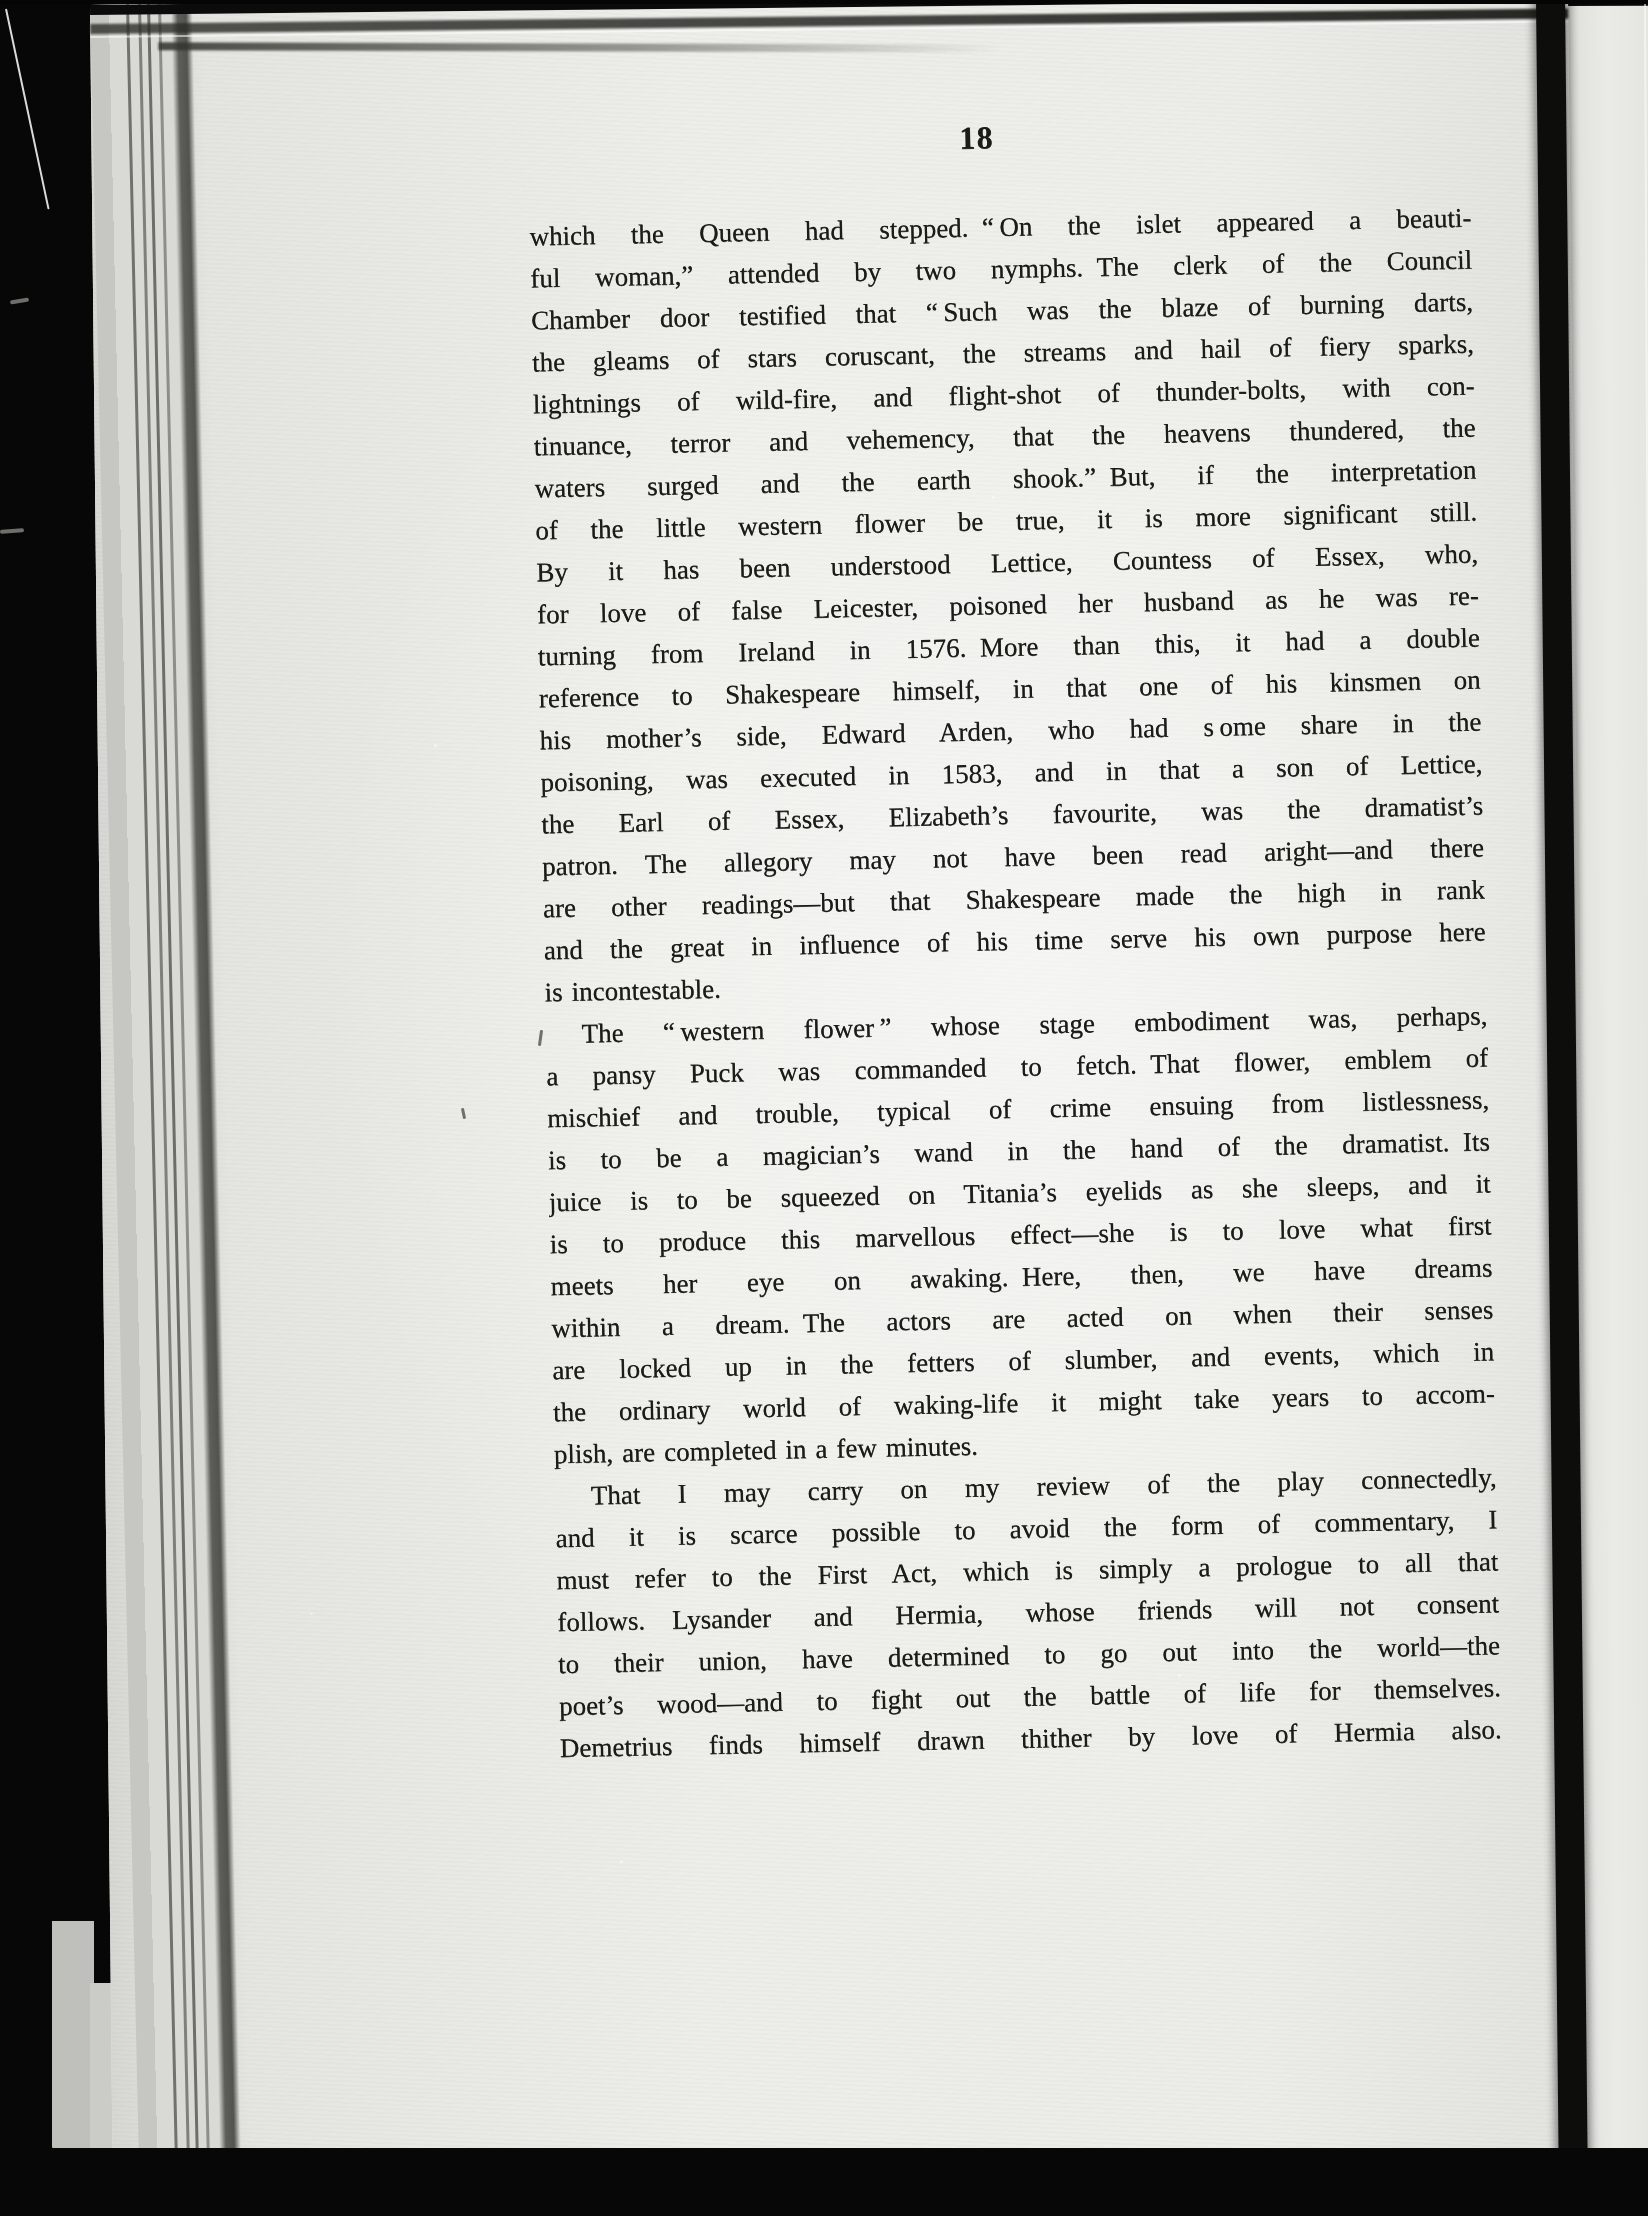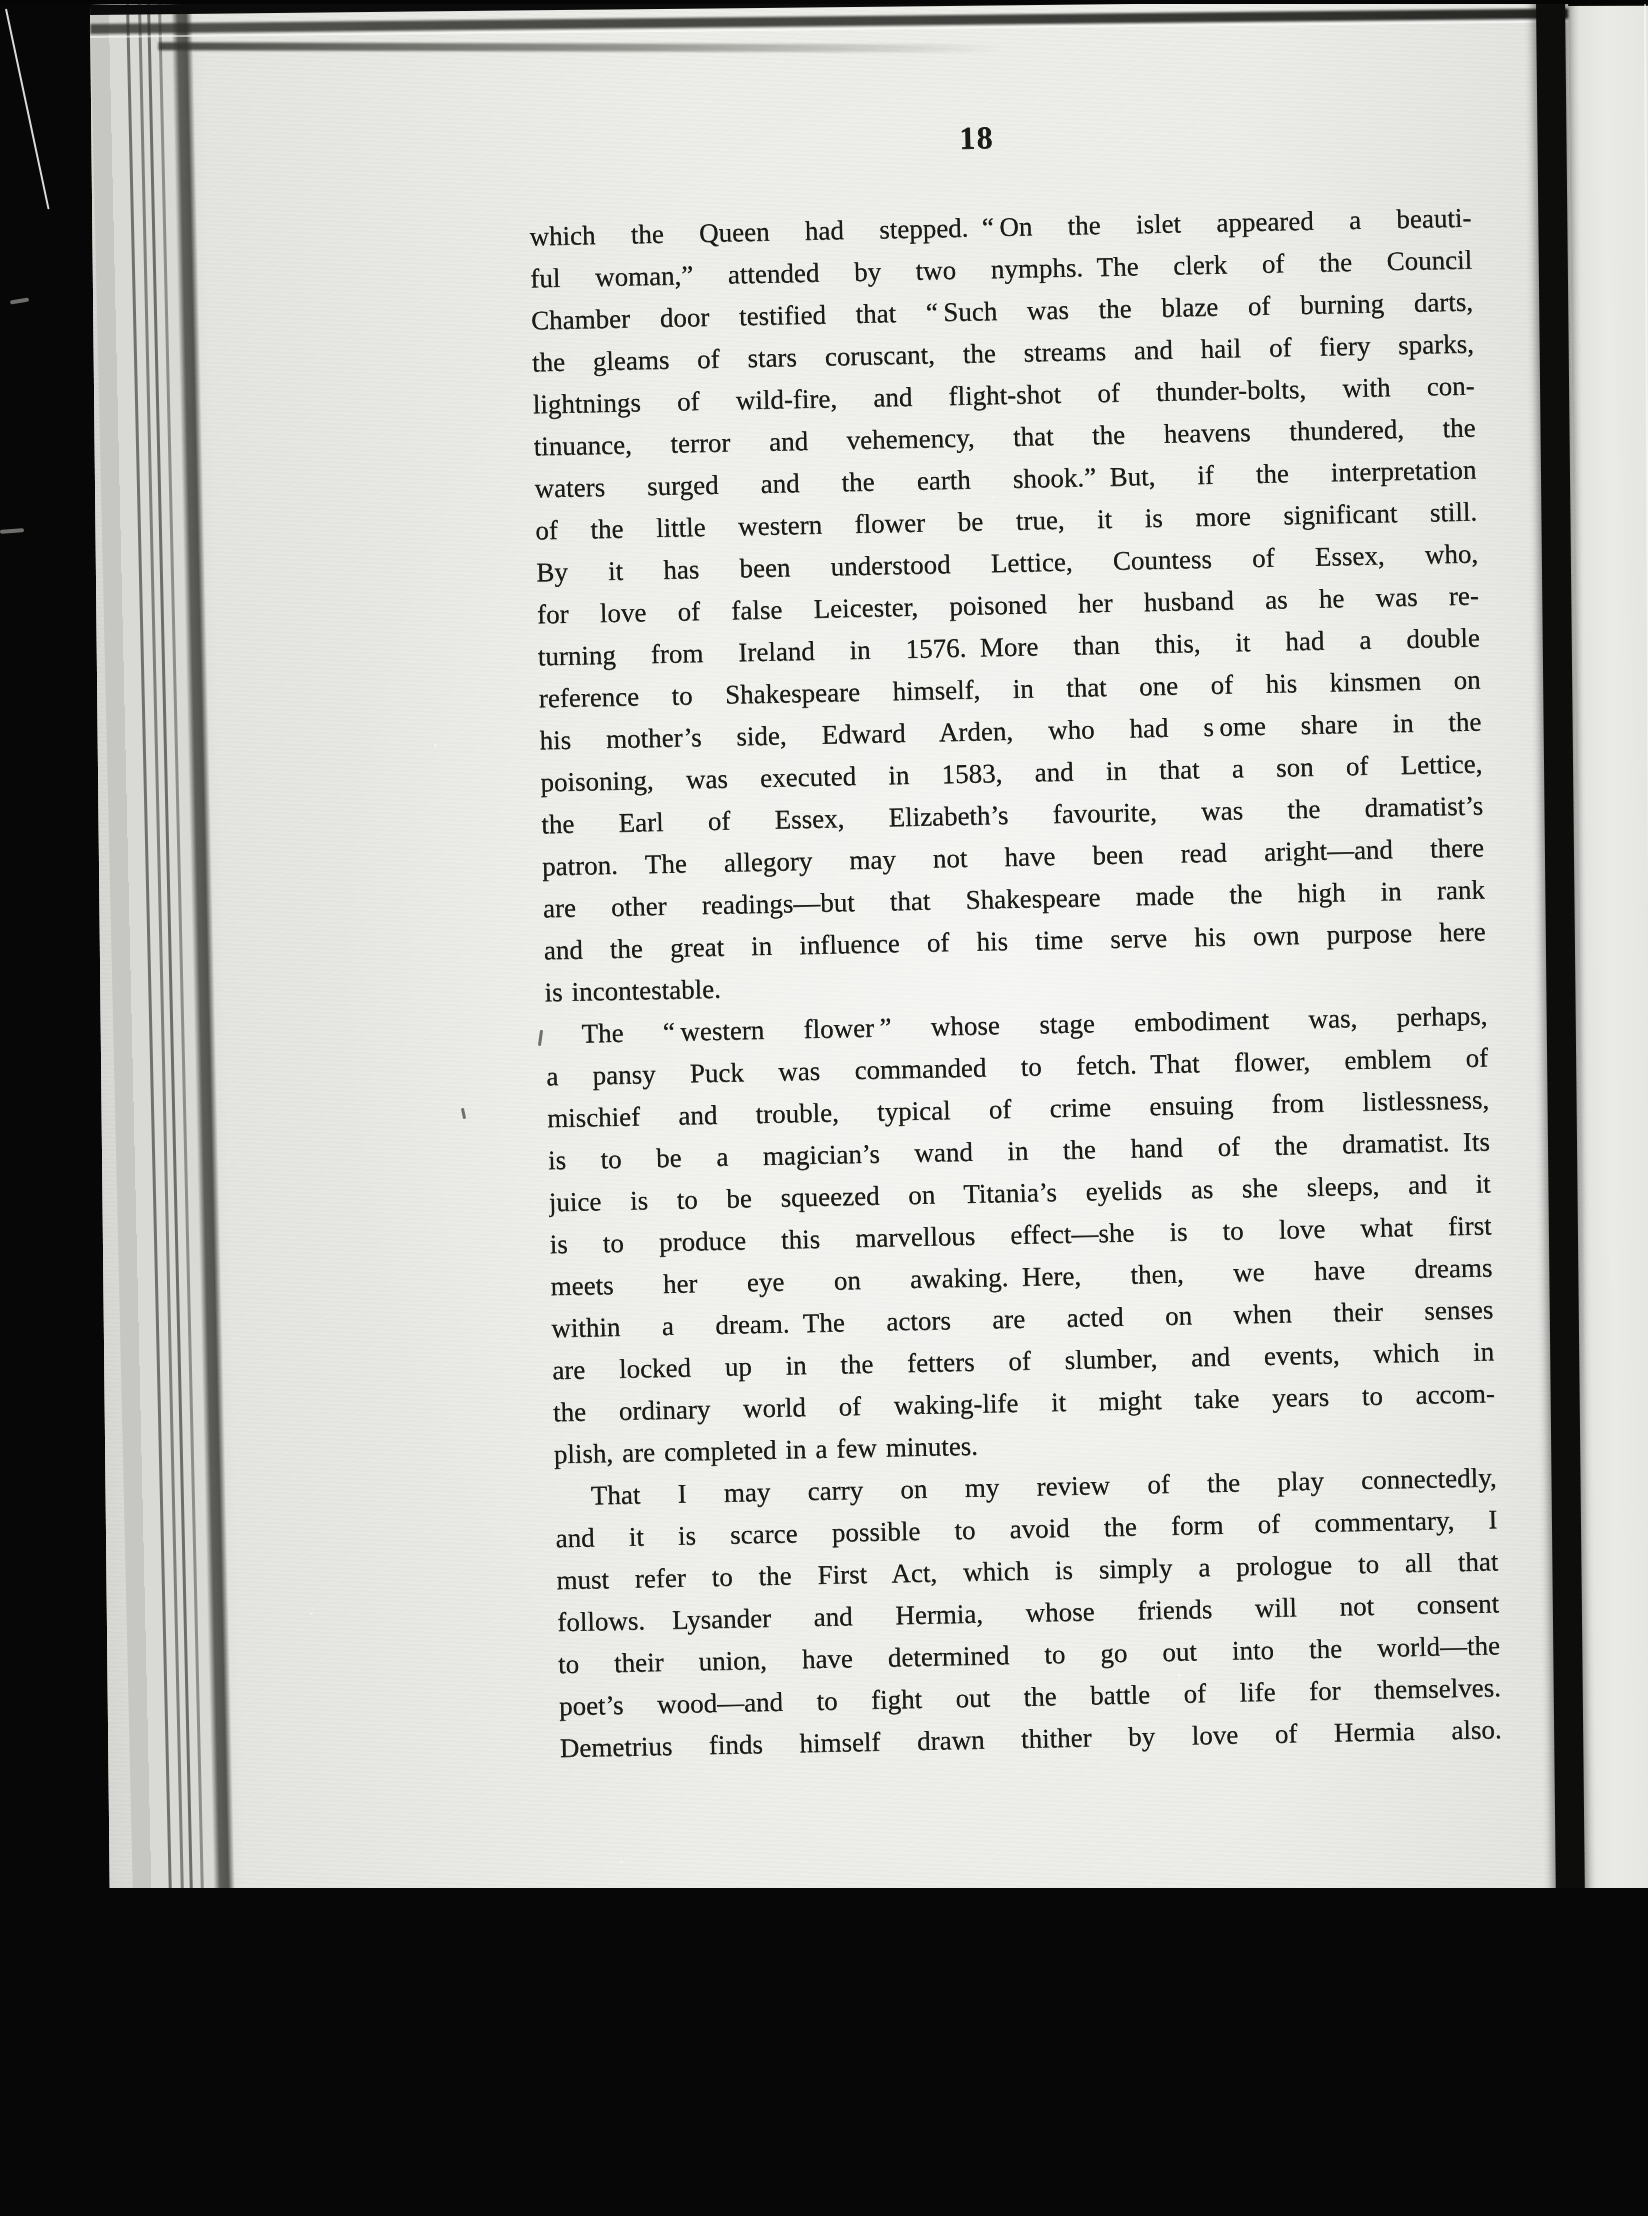--- a/index.html
+++ b/index.html
@@ -1,20 +1,20 @@
 <!DOCTYPE html>
 <html style="--paper: #e9e9e5; --ink: #1b1b18; --scanblack: #070707;font-size:10px"><head>
 <meta charset="utf-8">
 <style>
   :root{
     --paper:#e9e9e5; --paper-dim:#d8d8d4; --ink:#1b1b18; --scanblack:#070707;
     --edgeline:#5c5c58;
   }
   html,body{margin:0;padding:0;background:var(--scanblack);}
-  .scan{position:relative;width:1649px;height:1888px;overflow:hidden;background:var(--scanblack);
+  .scan{position:relative;width:1649px;height:2148px;overflow:hidden;background:var(--scanblack);
         font-family:"Liberation Serif","DejaVu Serif",serif;}
 
   
   .sliver{position:absolute;left:1564px;top:0;width:87px;height:2175px;
           background:linear-gradient(90deg,#c9c9c5 0 5px,#e2e2de 16px,#eaeae6 43px,#e4e4e0 100%);
           transform:rotate(-0.25deg);transform-origin:0 0;}
   .sliver-cap{position:absolute;left:0;top:0;width:100%;height:6.2px;background:#0a0a0a;}
   .sliver-highlight{position:absolute;right:5px;top:0;width:1.9px;height:100%;background:rgba(255,255,255,0.55);}
 
   

